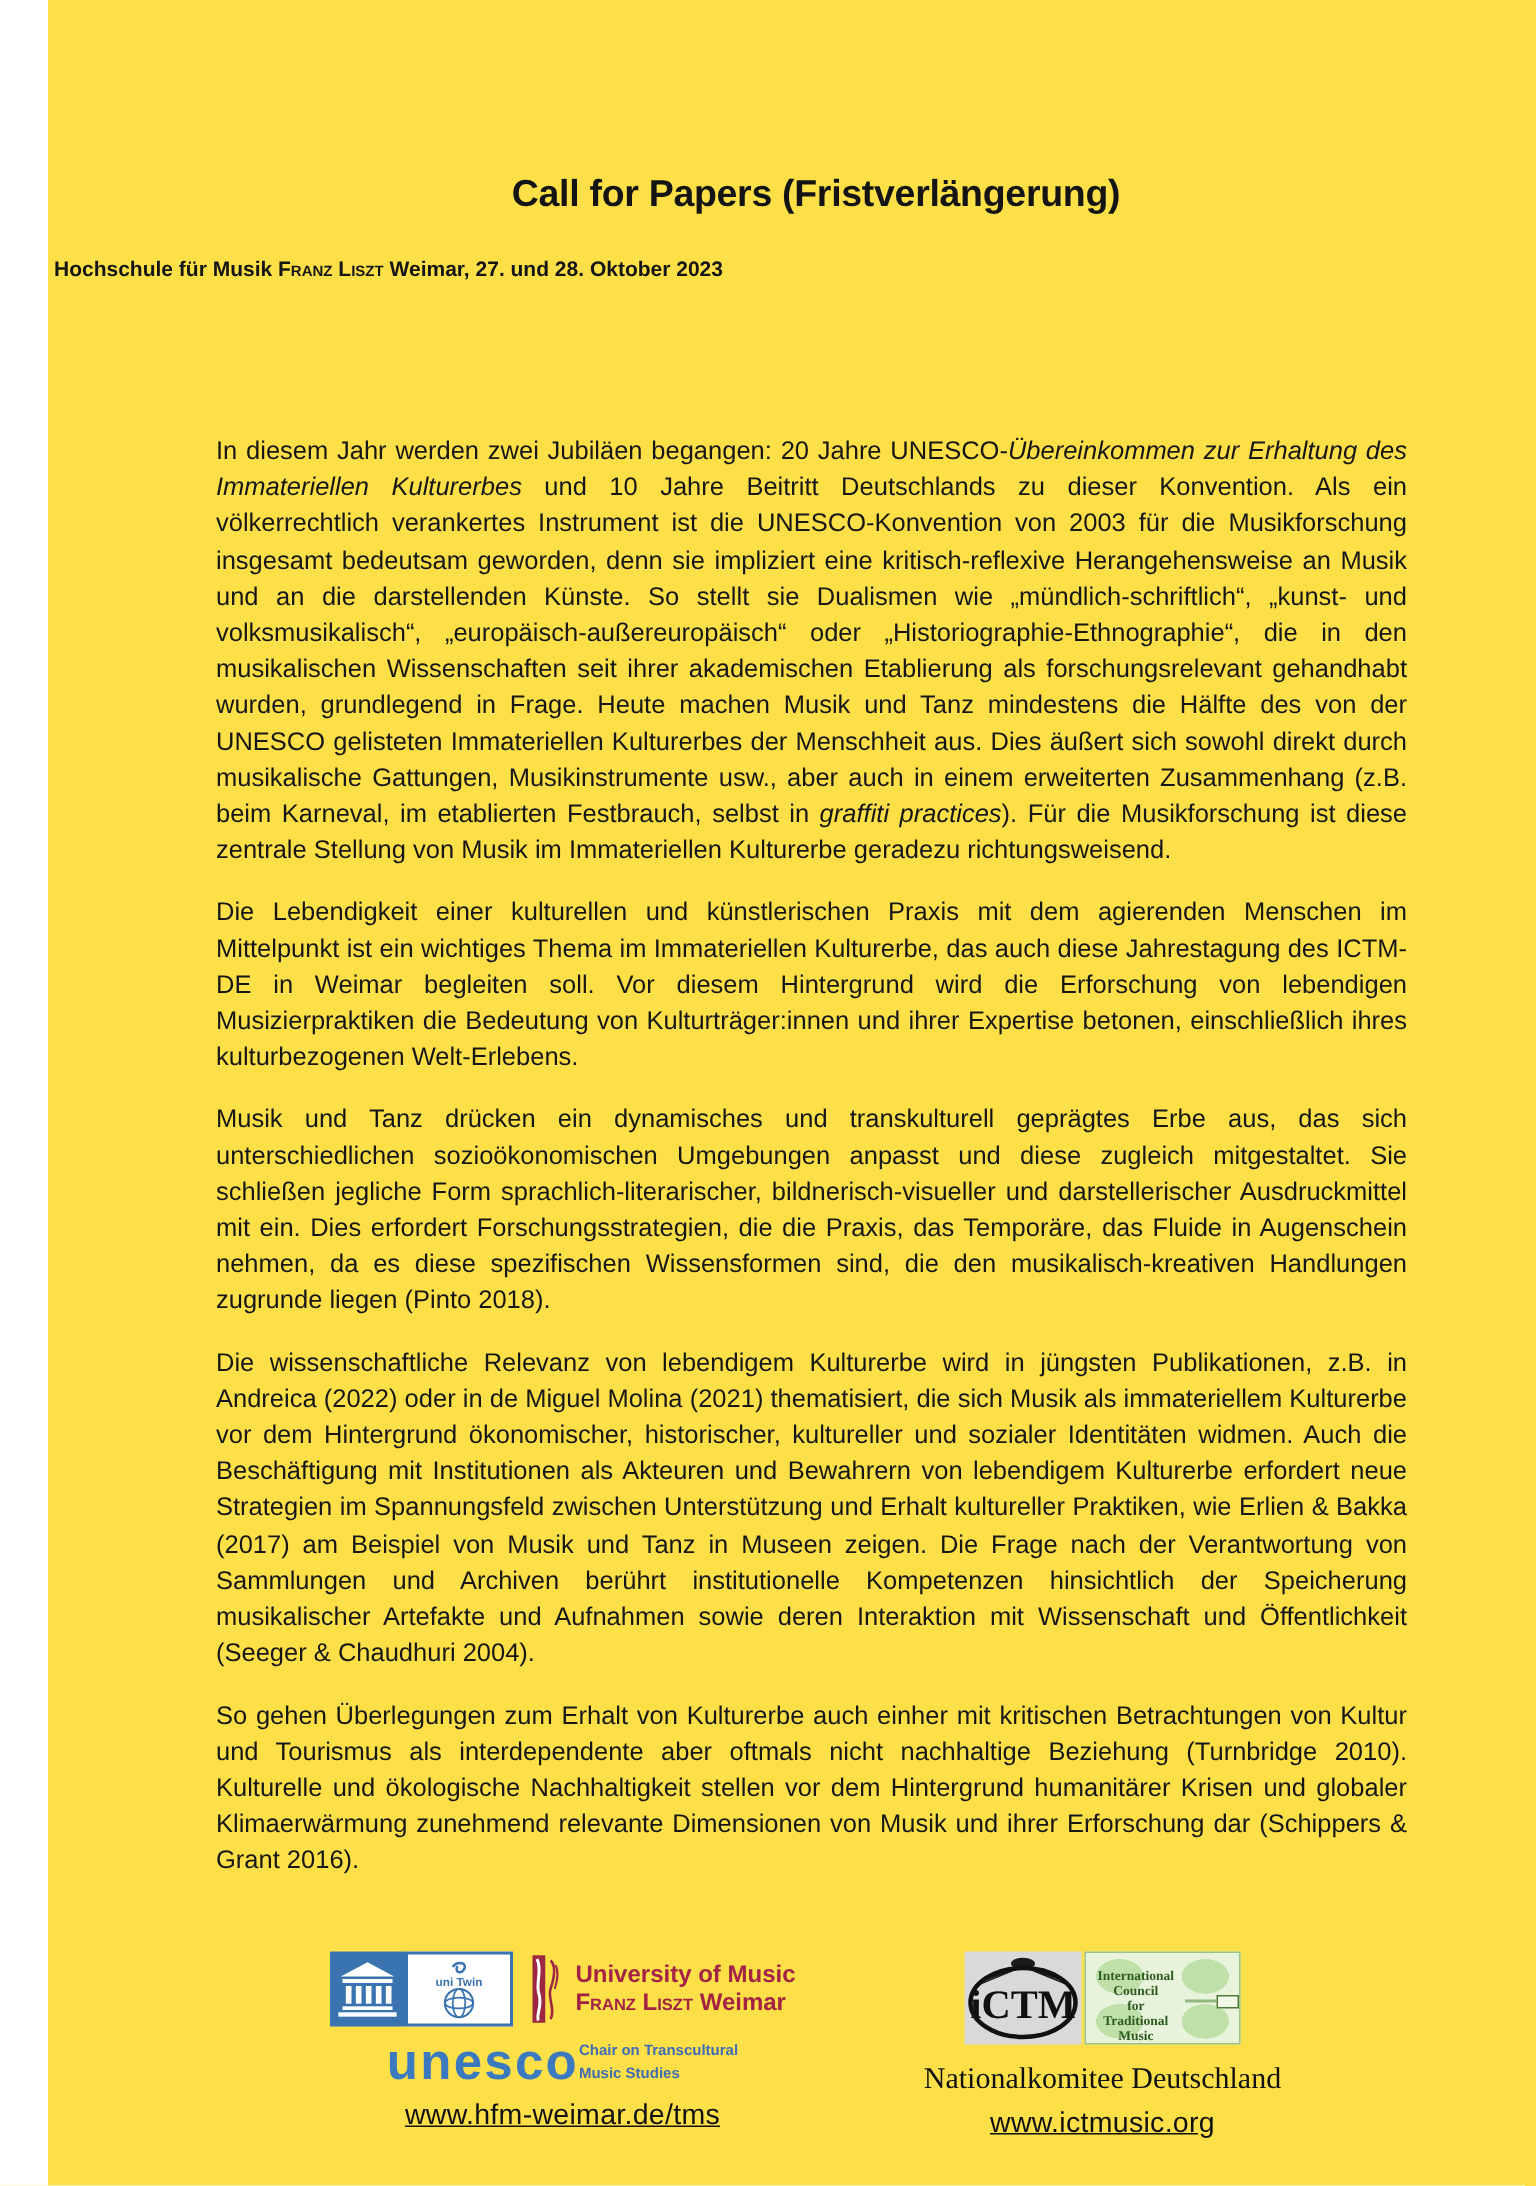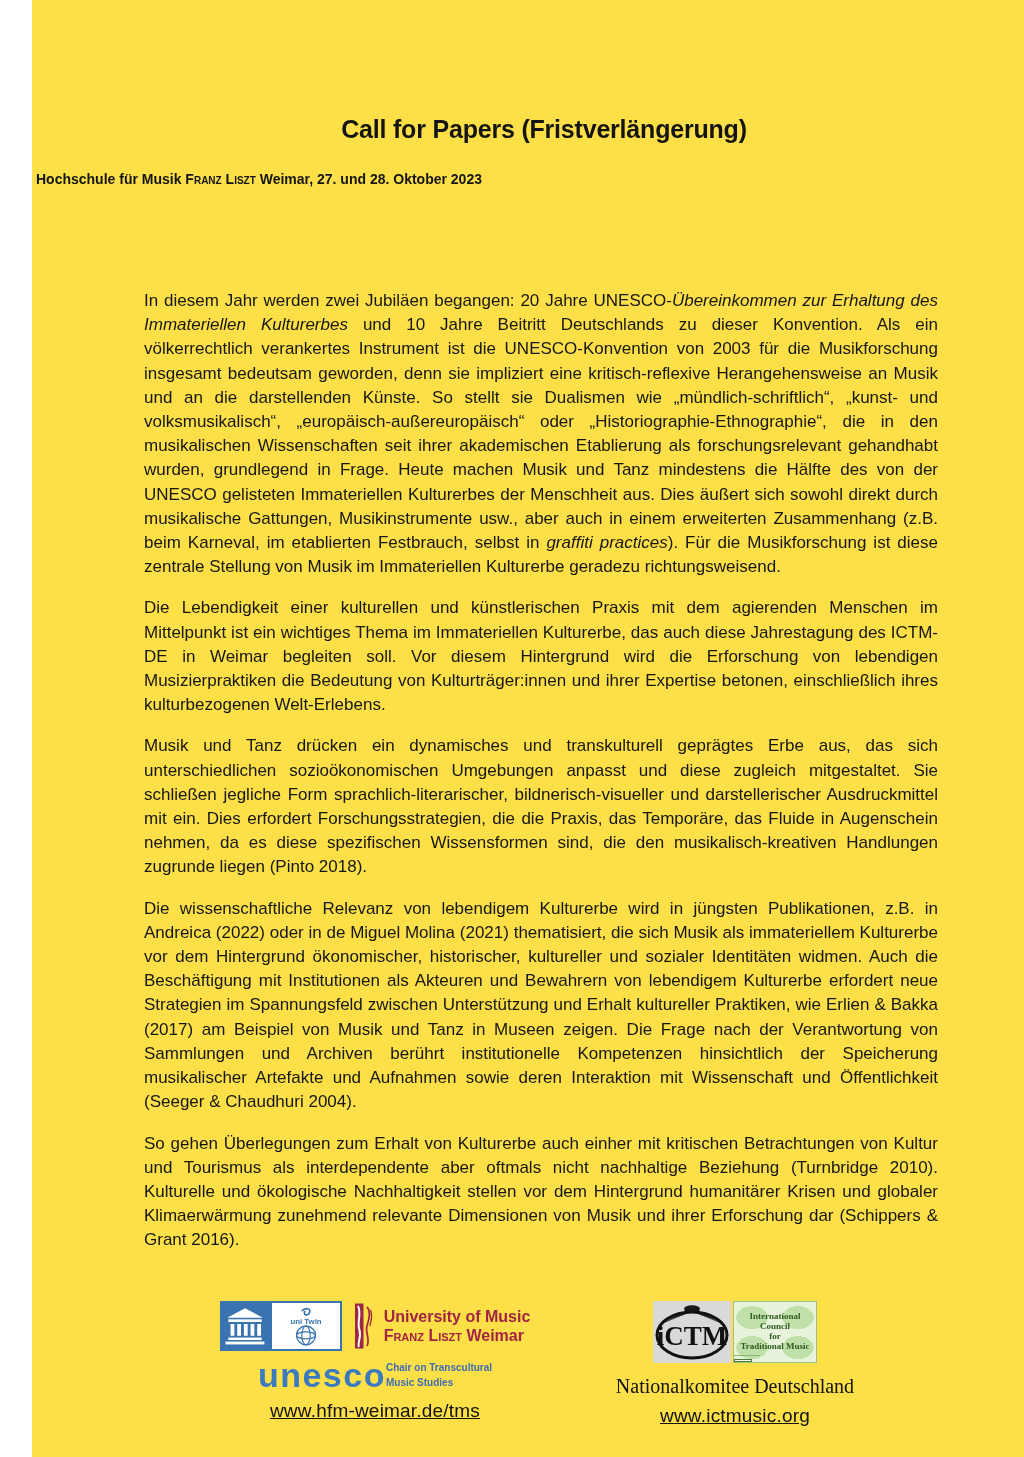--- a/index.html
+++ b/index.html
@@ -38,28 +38,28 @@
   .unesco-wordmark{font-size:34px;font-weight:bold;color:#3c7ac0;
          letter-spacing:1.5px;line-height:32px;}
   .chair-text{font-size:10px;font-weight:bold;color:#3f6cb4;line-height:15px;text-align:left;}
 
   .doc-link{margin-top:9px;font-size:19px;color:#111111;text-decoration:underline;
          cursor:pointer;letter-spacing:0.2px;}
 
   .ictm-row{display:flex;gap:2px;align-items:center;}
   .ictm-graybox{width:78px;height:62px;background:#d9d9d9;display:flex;
          align-items:center;justify-content:center;}
-  .ictm-greenbox{width:84px;height:62px;box-sizing:border-box;border:1px solid #9cc184;
+  .ictm-greenbox{width:104px;height:62px;box-sizing:border-box;border:1px solid #9cc184;
          background:
            radial-gradient(ellipse 26px 19px at 22% 26%, #bfe0a8 0 60%, transparent 61%),
            radial-gradient(ellipse 26px 19px at 78% 26%, #bfe0a8 0 60%, transparent 61%),
            radial-gradient(ellipse 26px 19px at 22% 76%, #bfe0a8 0 60%, transparent 61%),
            radial-gradient(ellipse 26px 19px at 78% 76%, #bfe0a8 0 60%, transparent 61%),
            #e7f3da;
-         display:flex;flex-direction:column;justify-content:flex-start;}
+         display:flex;flex-direction:row;align-items:center;justify-content:flex-start;}
   .council-text{font-family:"Liberation Serif", serif;font-weight:bold;font-size:9px;
          line-height:10px;color:#2c5a1f;text-align:center;padding-top:9px;}
   .fineprint-bar{width:26px;height:2px;background:#7fa868;margin-top:4px;opacity:0.8;}
   .est-box{width:16px;height:7px;border:1px solid #4f7a3a;margin-top:4px;background:#f1f8e8;}
 
   .committee{margin-top:12px;font-family:"Liberation Serif", serif;font-size:20px;
          color:#111111;}
   .footer-right .doc-link{margin-top:7px;}
 </style>
 </head>

